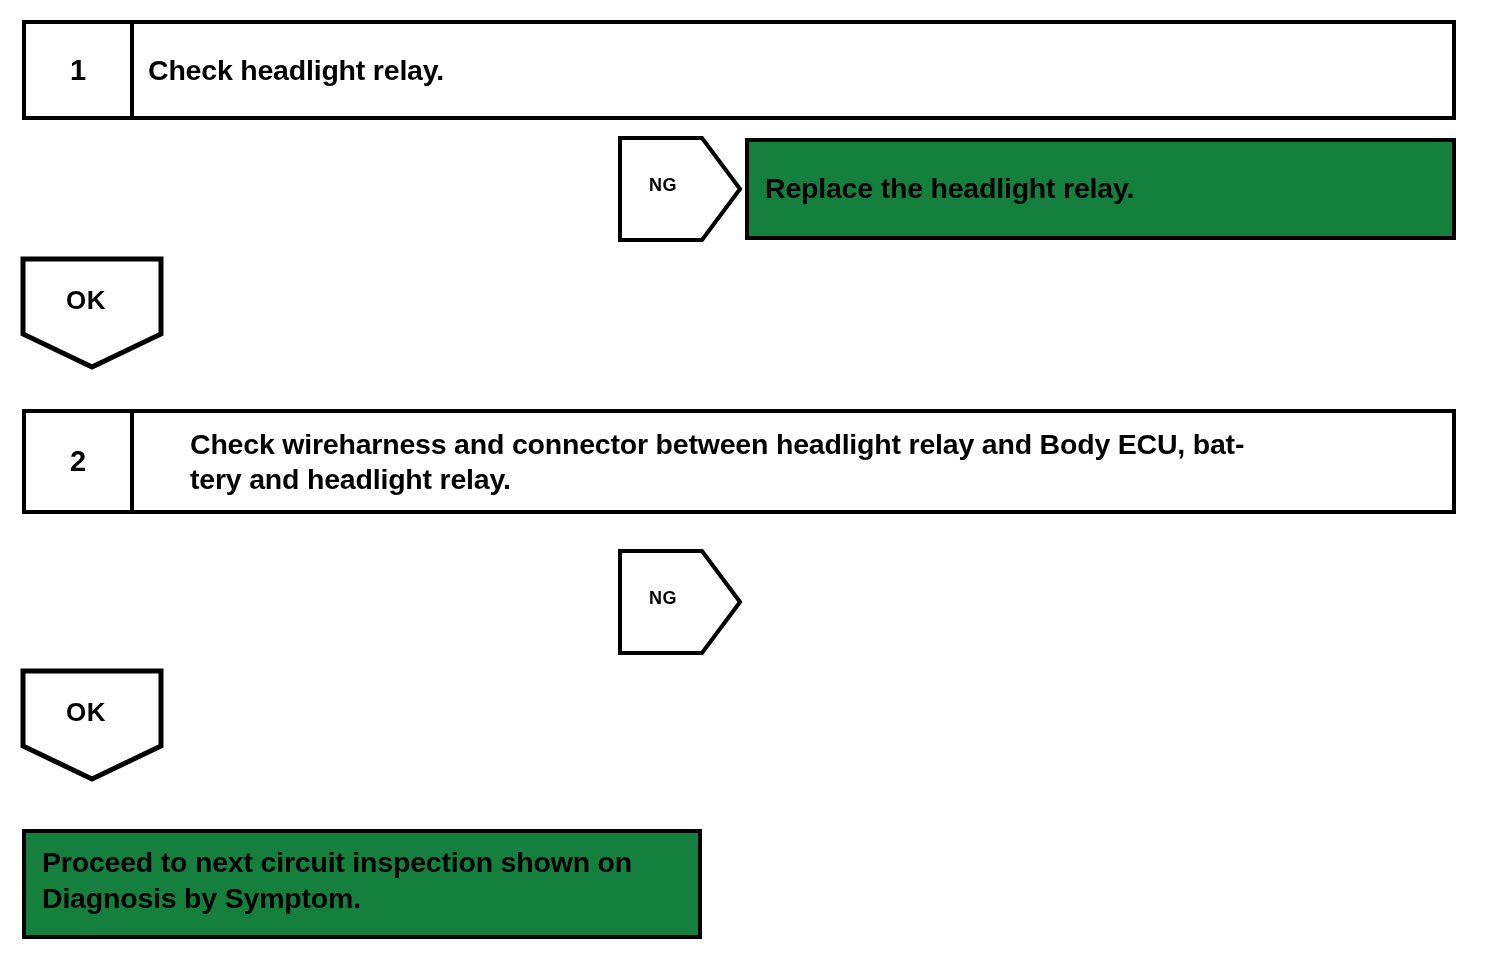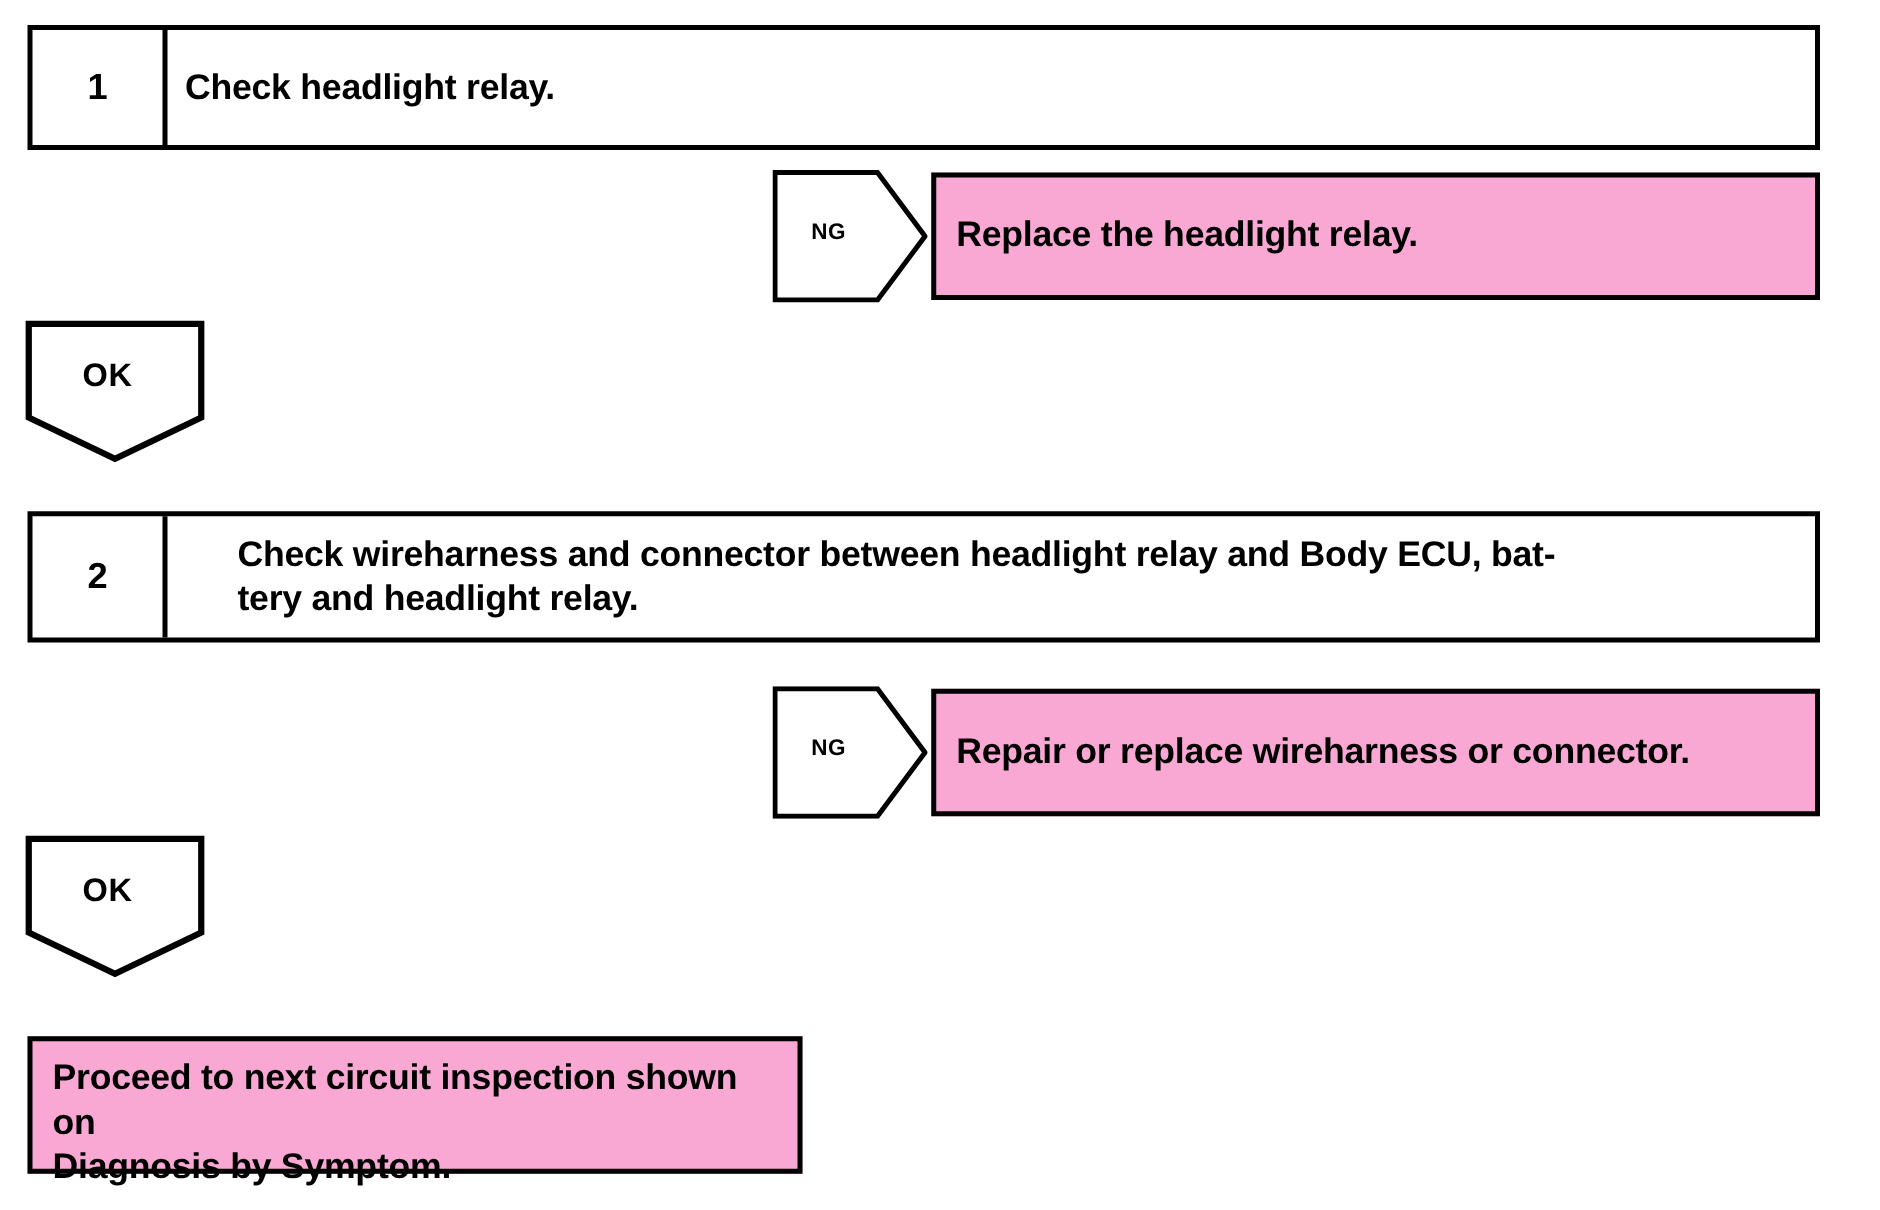--- a/index.html
+++ b/index.html
@@ -57,21 +57,21 @@
   }
   .step-text.two-line {
     align-items: center;
     margin-left: 42px;
   }
 
   
   .result-box {
     position: absolute;
     border: 4px solid #000;
-    background: #f9a8d4;
+    background: #15803d;
     box-sizing: border-box;
     display: flex;
     align-items: center;
     font-size: 28.5px;
     font-weight: bold;
     letter-spacing: -0.2px;
     padding-left: 16px;
     padding-right: 10px;
     line-height: 1.25;
   }
@@ -146,29 +146,26 @@
 tery and headlight relay.</div>
   </div>
 
   <div class="ng-shape" style="left:618px; top:549px; width:124px; height:106px;">
     <svg width="124" height="106" viewBox="0 0 124 106" xmlns="http://www.w3.org/2000/svg">
       <polygon points="2,2 84,2 122,53 84,104 2,104" fill="#ffffff" stroke="#000000" stroke-width="4" stroke-linejoin="miter"></polygon>
     </svg>
   </div>
   <div class="ng-label" style="left:649px; top:588px;">NG</div>
 
-  <div class="result-box" style="left:745px; top:551px; width:711px; height:102px;">
-    <span>Repair or replace wireharness or connector.</span>
-  </div>
 
   <div class="ok-shape" style="left:20px; top:668px; width:144px; height:114px;">
     <svg width="144" height="114" viewBox="0 0 144 114" xmlns="http://www.w3.org/2000/svg">
       <polygon points="3,3 141,3 141,78 72,111 3,78" fill="#ffffff" stroke="#000000" stroke-width="5" stroke-linejoin="miter"></polygon>
     </svg>
   </div>
   <div class="ok-label" style="left:66px; top:697px;">OK</div>
 
-  <div class="result-box top-align nowrap" style="left:22px; top:829px; width:620px; height:110px;">
+  <div class="result-box top-align nowrap" style="left:22px; top:829px; width:680px; height:110px;">
     <span>Proceed to next circuit inspection shown on
 Diagnosis by Symptom.</span>
   </div>
 
 </div>
 
 </body></html>

